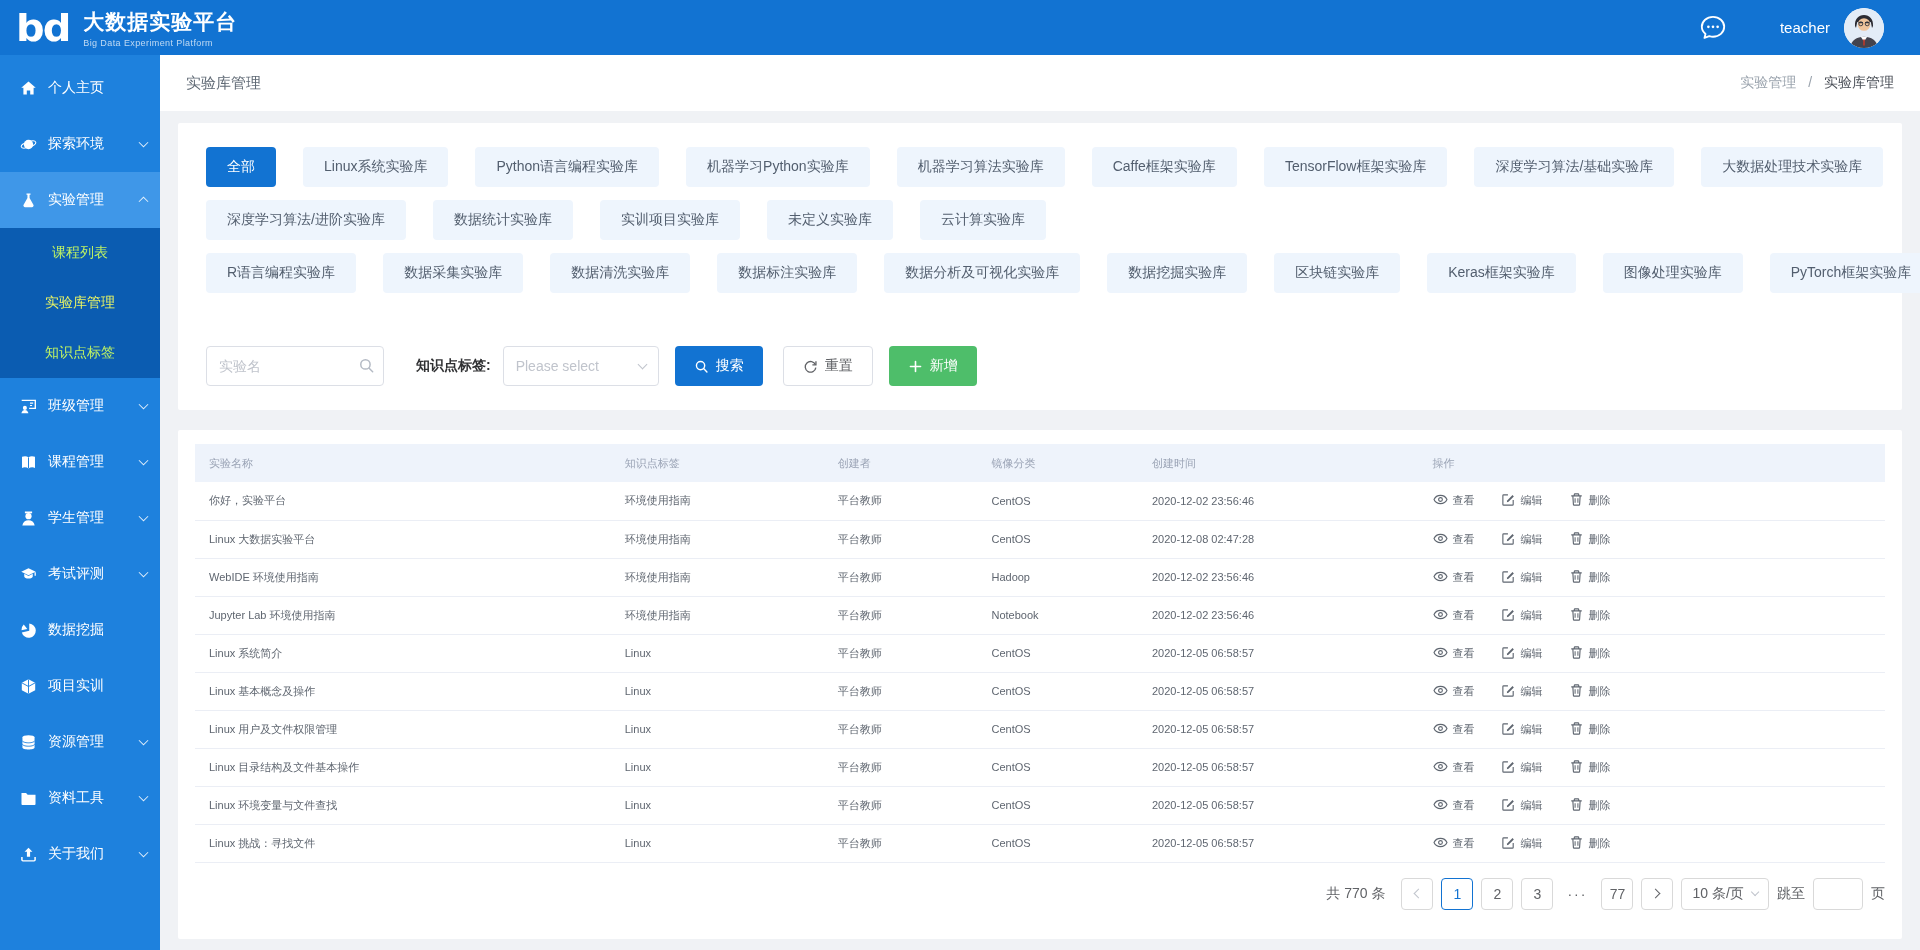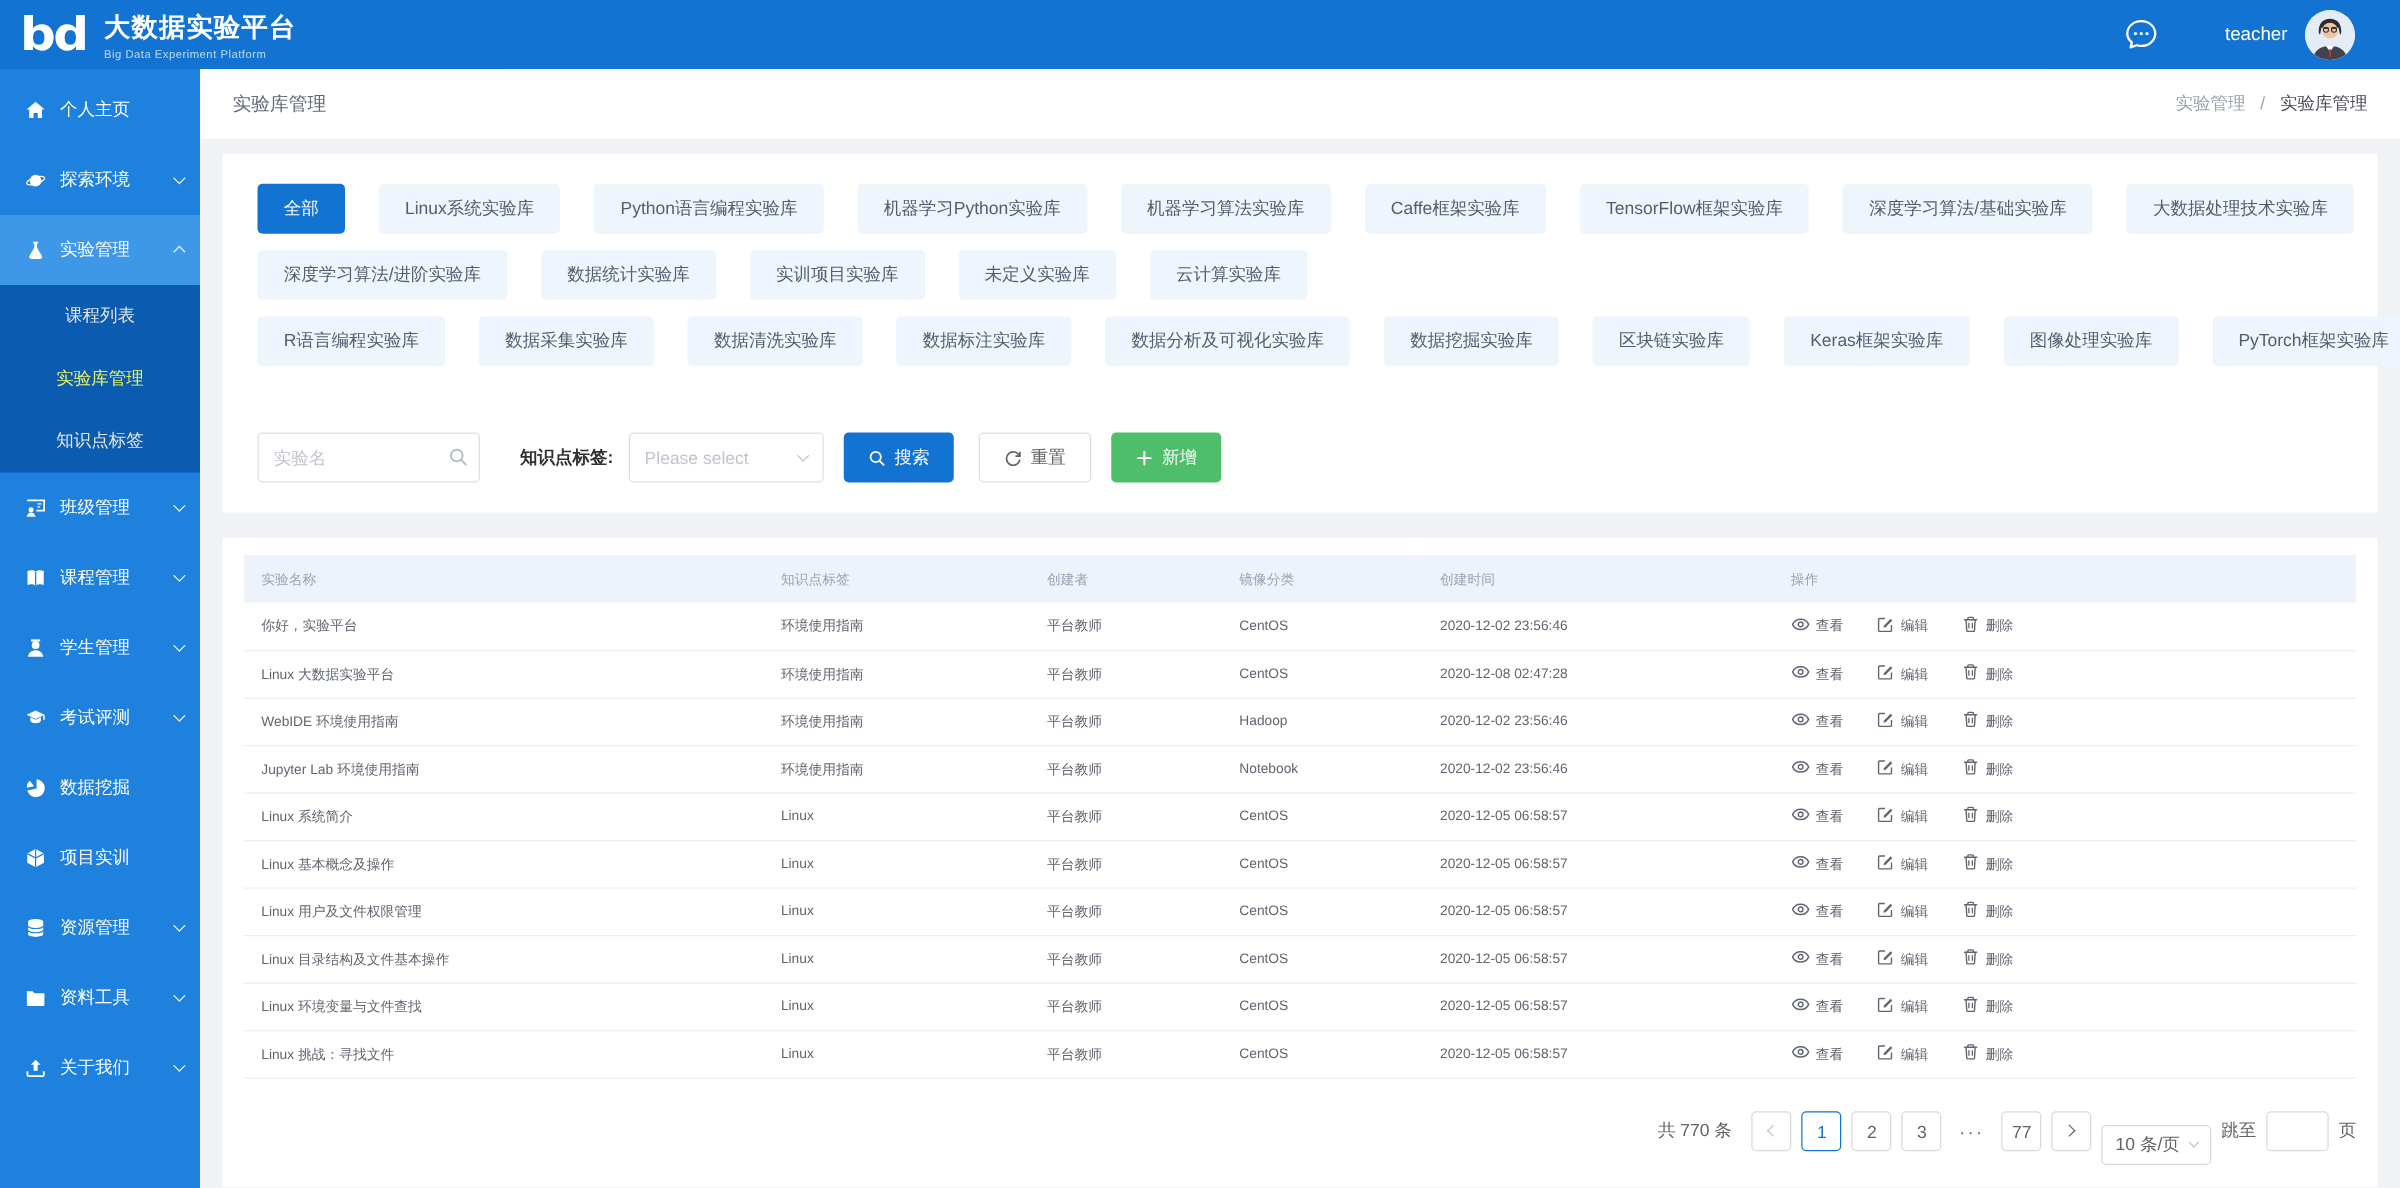--- a/index.html
+++ b/index.html
@@ -45,21 +45,21 @@
   .chev {
     position:absolute; right:13px; top:50%;
     border:solid rgba(255,255,255,.85); border-width:0 1.5px 1.5px 0;
     padding:3px; display:inline-block;
   }
   .chev.down { transform:translateY(-70%) rotate(45deg); }
   .chev.up { transform:translateY(-30%) rotate(-135deg); }
   .submenu { background:var(--submenu-bg,#0b5cb1); }
   .sub-item {
     height:50px; display:flex; align-items:center; justify-content:center;
-    color:#e5e5e5; font-size:14px; cursor:pointer;
+    color:#bef264; font-size:14px; cursor:pointer;
   }
   .sub-item.active { color:var(--submenu-active,#e9f464); }
 
   
   .main { margin-left:160px; padding-top:55px; }
   .page-header {
     background:#fff; height:56px; display:flex; align-items:center;
     justify-content:space-between; padding:0 26px;
   }
   .page-title { font-size:15px; color:#606a75; }
@@ -138,21 +138,21 @@
     color:#606266; cursor:pointer; font-size:14px; padding:0 6px; font-family:inherit;
   }
   .pg.active { border-color:var(--primary,#1273d2); color:var(--primary,#1273d2); }
   .pg.dots { border:none; cursor:default; letter-spacing:2px; }
   .pg .chevron { border:solid #606266; border-width:0 1.5px 1.5px 0; padding:3px; display:inline-block; }
   .pg.disabled .chevron { border-color:#c0c4cc; }
   .chevron.left { transform:rotate(135deg); margin-left:3px; }
   .chevron.right { transform:rotate(-45deg); margin-right:3px; }
   .pg-size {
     height:32px; border:1px solid #d9d9d9; border-radius:4px; background:#fff;
-    display:inline-flex; align-items:center; gap:8px; padding:0 10px; cursor:pointer;margin-top:22px;
+    display:inline-flex; align-items:center; gap:8px; padding:0 10px; cursor:pointer;
   }
   .pg-size .chev-gray {
     border:solid #c0c4cc; border-width:0 1.5px 1.5px 0; padding:2.6px;
     transform:rotate(45deg); margin-top:-3px;
   }
   .jump-input {
     width:50px; height:32px; border:1px solid #d9d9d9; border-radius:4px;
     outline:none; padding:0 6px; font-size:14px; font-family:inherit;
   }
 </style>

